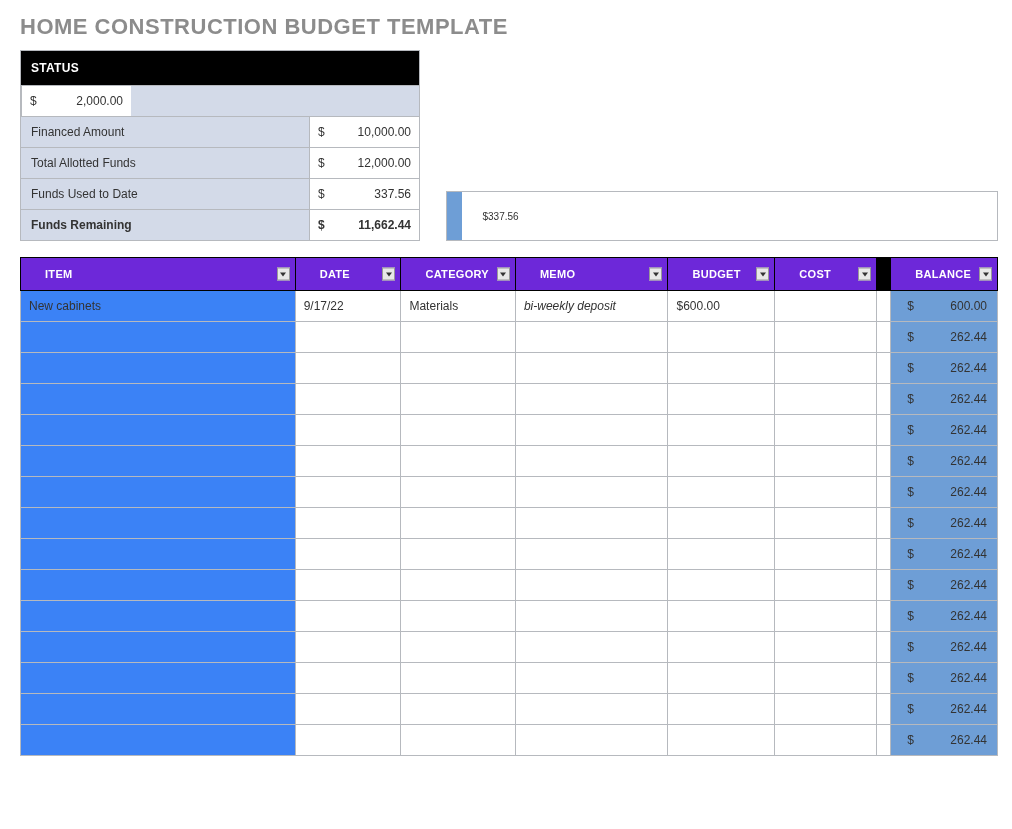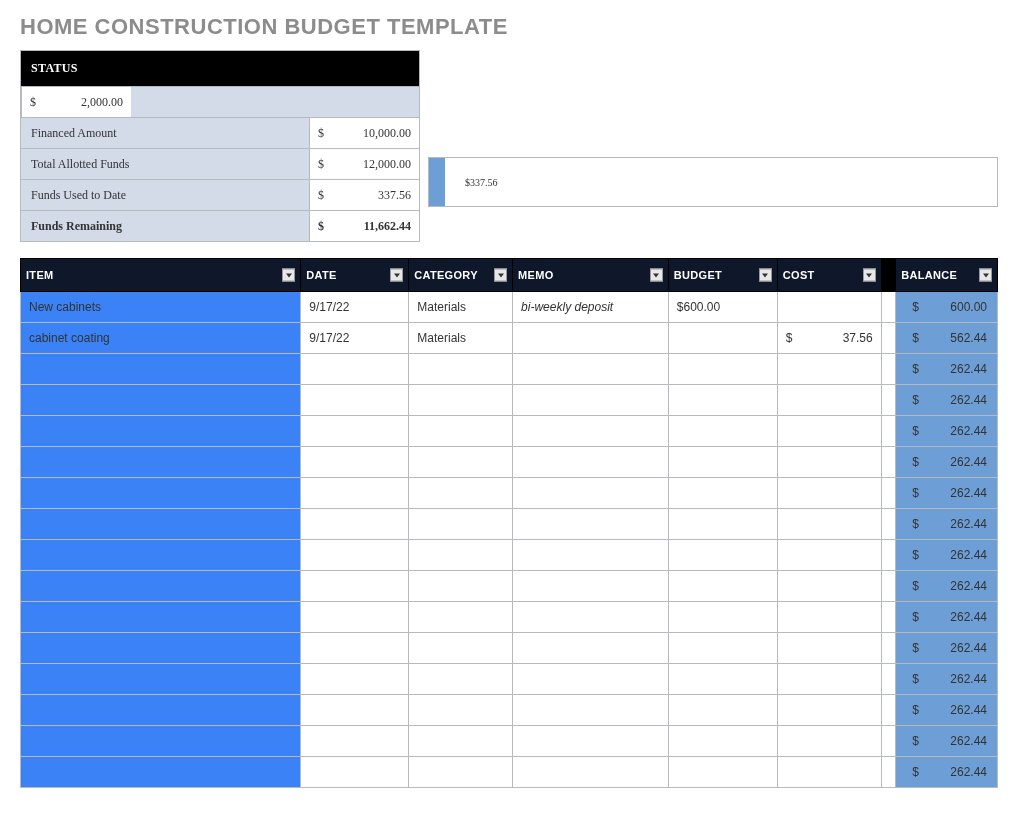--- a/index.html
+++ b/index.html
@@ -13,21 +13,21 @@
   }
   .title {
     font-size: 22px;
     font-weight: 700;
     letter-spacing: 0.5px;
     color: #8c8c8c;
     margin-bottom: 10px;
   }
 
   
-  .top { display: flex; align-items: center; gap: 8px; font-family: Liberation Serif, serif; }
+  .top { display: flex; align-items: flex-end; gap: 26px; }
   .status {
     width: 400px;
     border: 1px solid #b6b9be;
     background: #d3dae8;
   }
   .status-header {
     background: #000;
     color: #fff;
     font-weight: 700;
     font-size: 12px;
@@ -82,26 +82,26 @@
 
   
   .grid {
     margin-top: 16px;
     border: 1px solid #b6b9be;
     border-top: none;
     width: 100%;
     border-collapse: collapse;
   }
   .grid th {
-    background: #0f172a;
+    background: #6d28d9;
     color: #fff;
     font-weight: 700;
     text-align: left;
     font-size: 11px;
-    padding: 10px 5px;
+    padding: 10px 24px;
     letter-spacing: 0.3px;
     position: relative;
     border: 1px solid #000;
   }
   .filter-icon {
     position: absolute;
     right: 5px;
     top: 50%;
     transform: translateY(-50%);
     width: 13px;
@@ -232,30 +232,20 @@
         <td class="item-col">New cabinets</td>
         <td>9/17/22</td>
         <td>Materials</td>
         <td class="memo">bi-weekly deposit</td>
         <td>$600.00</td>
         <td class="money"></td>
         <td class="gap"></td>
         <td class="balance"><span class="cur">$</span>600.00</td>
       </tr>
       <tr>
-        <td class="item-col">cabinet coating</td>
-        <td>9/17/22</td>
-        <td>Materials</td>
-        <td class="memo"></td>
-        <td></td>
-        <td class="money"><span class="cur">$</span>37.56</td>
-        <td class="gap"></td>
-        <td class="balance"><span class="cur">$</span>562.44</td>
-      </tr>
-      <tr>
         <td class="item-col"></td>
         <td></td>
         <td></td>
         <td class="memo"></td>
         <td></td>
         <td class="money"></td>
         <td class="gap"></td>
         <td class="balance"><span class="cur">$</span>262.44</td>
       </tr>
       <tr>

